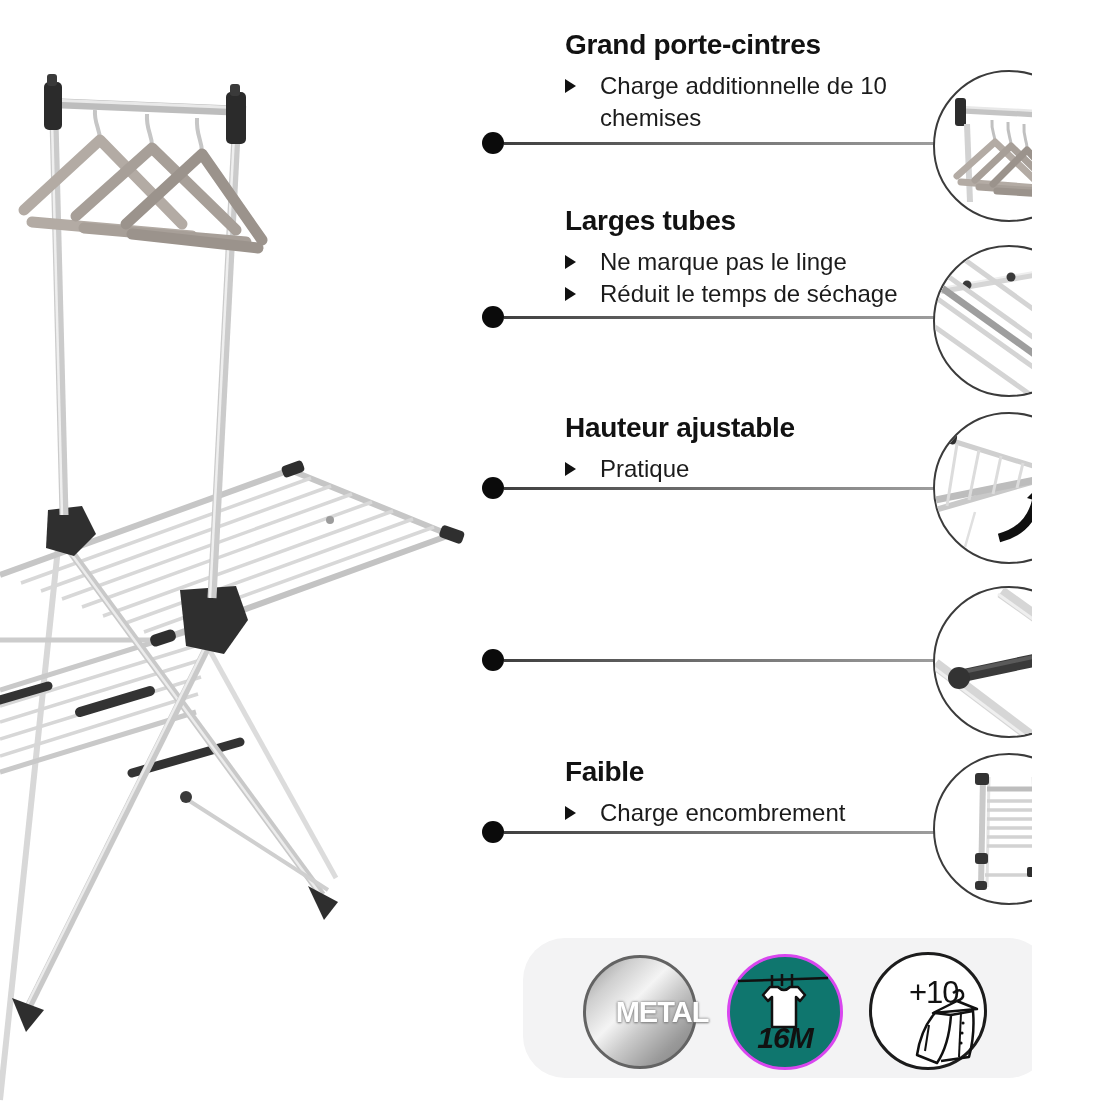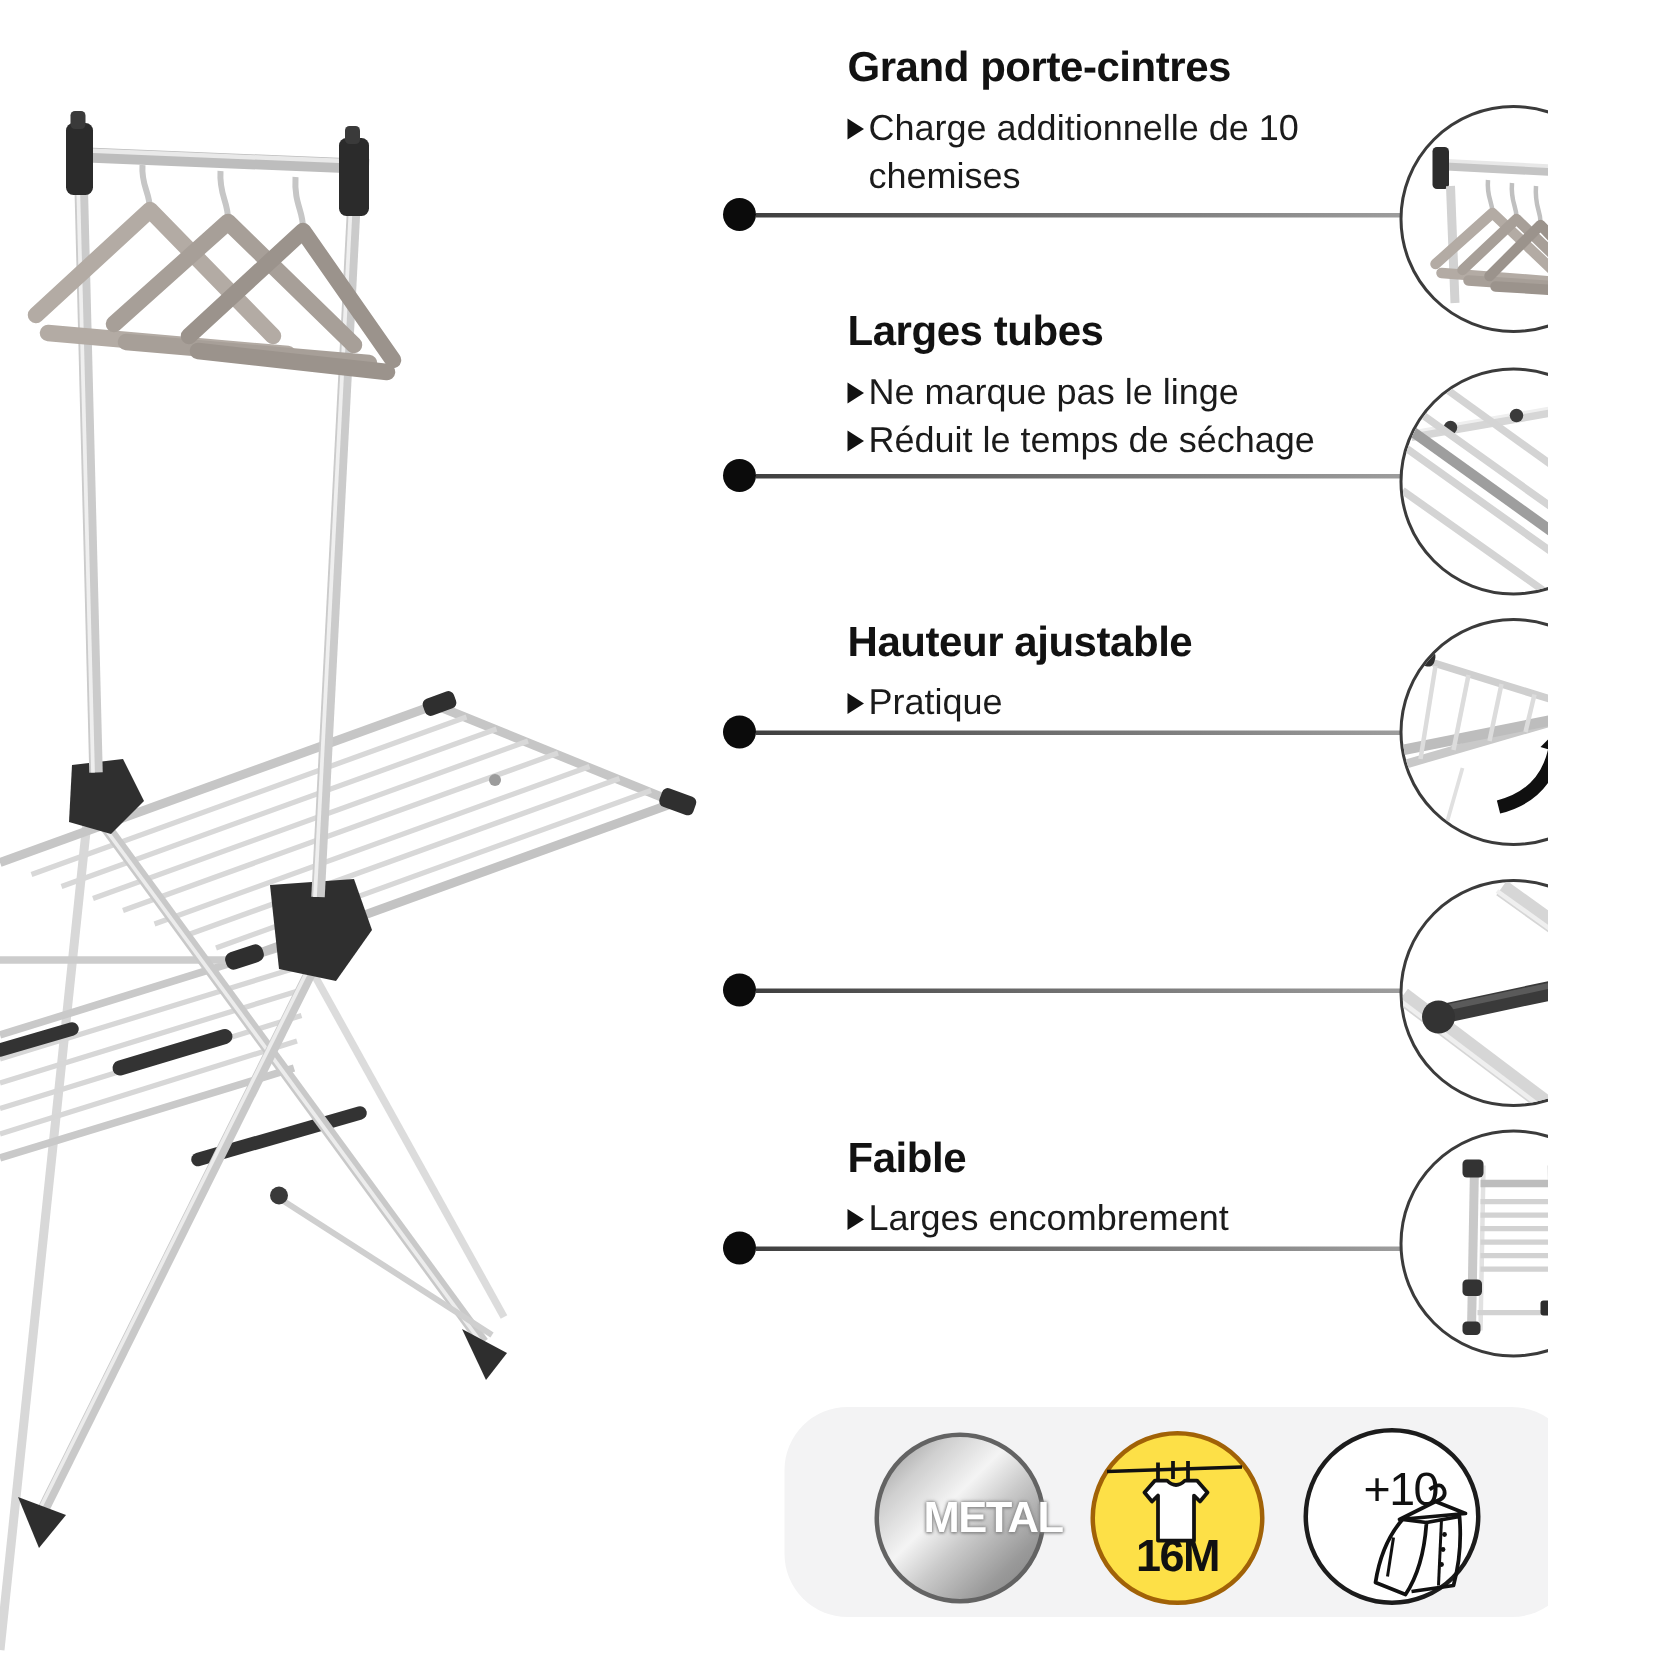--- a/index.html
+++ b/index.html
@@ -5,21 +5,21 @@
   html,body{margin:0;padding:0;background:#ffffff;}
   #canvas{position:relative;width:1032px;height:1120px;background:#ffffff;overflow:hidden;
           font-family:"Liberation Sans", sans-serif;color:#141414;}
 
   
   .product-area{position:absolute;left:0;top:0;width:500px;height:1120px;}
 
   
   .feature{position:absolute;left:565px;width:356px;}
   .ft{margin:0 0 9px 0;font-size:28px;font-weight:700;letter-spacing:-0.3px;color:#121212;line-height:33px;}
-  .fb{display:flex;align-items:flex-start;gap:3px;font-size:24px;line-height:32px;color:#1b1b1b;}
+  .fb{display:flex;align-items:flex-start;gap:24px;font-size:24px;line-height:32px;color:#1b1b1b;}
   .tri{flex:0 0 auto;width:0;height:0;margin-top:9px;
        border-left:11px solid #111;border-top:7px solid transparent;border-bottom:7px solid transparent;}
   .bt{display:block;}
 
   
   .connector{position:absolute;left:482px;display:flex;align-items:center;height:22px;}
   .dot{width:22px;height:22px;border-radius:50%;background:#0b0b0b;flex:0 0 auto;}
   .cline{width:431px;height:3px;background:linear-gradient(to right,#3f3f3f 0%,#6e6e6e 45%,#9d9d9d 100%);}
 
   
@@ -28,21 +28,21 @@
   .detail svg{display:block;}
 
   
   .badge-panel{position:absolute;left:523px;top:938px;width:527px;height:140px;border-radius:42px;background:#f3f3f4;}
   .badge{position:absolute;border-radius:50%;}
   .badge-metal{left:60px;top:17px;width:108px;height:108px;
       background:linear-gradient(135deg,#8f8f8f 0%,#cfcfcf 22%,#f4f4f4 42%,#cacaca 58%,#9a9a9a 80%,#7f7f7f 100%);
       border:3px solid #636363;display:flex;align-items:center;justify-content:center;}
   .badge-metal .lbl{font-size:29px;font-weight:800;letter-spacing:-1px;color:#ffffff;
       text-shadow:0 0 2px #8d8d8d,0 0 3px #9a9a9a,0 1px 2px rgba(60,60,60,.55);margin-left:44px;}
-  .badge-line{left:204px;top:16px;width:110px;height:110px;background:#fde047;border:3px solid #a16207;position:absolute;}
+  .badge-line{left:204px;top:16px;width:110px;height:110px;background:#0f766e;border:3px solid #d946ef;position:absolute;font-style:italic;}
   .badge-line .lbl{position:absolute;left:0;right:0;bottom:12px;text-align:center;
       font-size:30px;font-weight:800;letter-spacing:-1px;color:#111;}
   .badge-hangers{left:346px;top:14px;width:112px;height:112px;background:#fff;border:3px solid #1c1c1c;position:absolute;}
   .badge-hangers .lbl{position:absolute;left:13px;top:20px;font-size:31px;font-weight:400;letter-spacing:-1px;color:#111;margin-left:24px;}
 </style>
 </head>
 <body>
 
 <div id="canvas">
 
@@ -252,21 +252,21 @@
       <line x1="28" y1="84" x2="136" y2="61" stroke="#5a5a5a" stroke-width="4" stroke-linecap="round"></line>
       <circle cx="24" cy="90" r="11" fill="#333333"></circle>
       <circle cx="138" cy="65" r="9" fill="#333333"></circle>
     </svg>
   </div>
 
   <div class="feature" style="top:755px">
     <h2 class="ft">Faible</h2>
     <div class="fb">
       <span class="tri"></span>
-      <span class="bt">Larges encombrement</span>
+      <span class="bt">Charge encombrement</span>
     </div>
   </div>
   <div class="connector" style="top:821px">
     <span class="dot"></span>
     <span class="cline"></span>
   </div>
   <div class="detail" style="top:753px">
     <svg width="148" height="148" viewBox="0 0 148 148">
       <line x1="48" y1="22" x2="46" y2="132" stroke="#c9c9c9" stroke-width="6"></line>
       <line x1="104" y1="22" x2="108" y2="132" stroke="#c9c9c9" stroke-width="6"></line>

